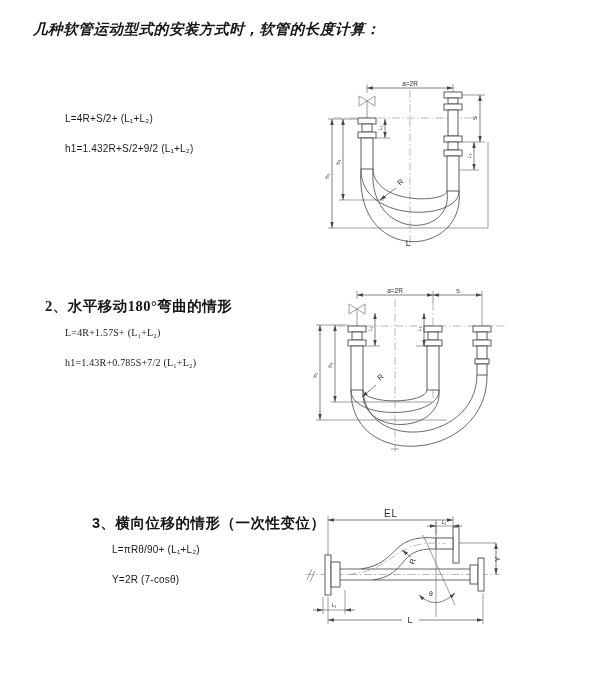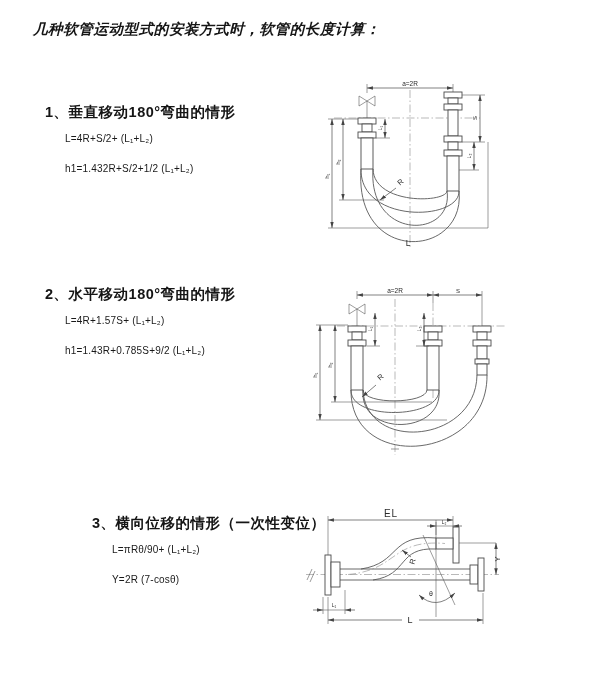--- a/index.html
+++ b/index.html
@@ -21,29 +21,28 @@
   .lbl{fill:#2b2b2b;}
 </style>
 </head>
 <body>
 
 <div class="page">
 
   <div class="title">几种软管运动型式的安装方式时，软管的长度计算：</div>
 
   <section class="sec" style="top:103px;">
-    <div class="sec-heading">1、垂直移动180°弯曲的情形</div>
     <div class="formula">L=4R+S/2+ (L₁+L₂)</div>
-    <div class="formula">h1=1.432R+S/2+1/2 (L₁+L₂)</div>
+    <div class="formula">h1=1.432R+S/2+9/2 (L₁+L₂)</div>
   </section>
 
-  <section class="sec" style="top:285px;">
+  <section class="sec" style="top:297px;font-family:Liberation Serif, serif;">
     <div class="sec-heading">2、水平移动180°弯曲的情形</div>
     <div class="formula">L=4R+1.57S+ (L₁+L₂)</div>
-    <div class="formula">h1=1.43R+0.785S+9/2 (L₁+L₂)</div>
+    <div class="formula">h1=1.43R+0.785S+7/2 (L₁+L₂)</div>
   </section>
 
   <section class="sec" style="top:514px;margin-left:47px;">
     <div class="sec-heading">3、横向位移的情形（一次性变位）</div>
     <div class="formula">L=πRθ/90+ (L₁+L₂)</div>
     <div class="formula">Y=2R (7-cosθ)</div>
   </section>
 
   <div class="diagram" style="left:318px;top:78px;width:256px;height:175px;">
     <svg width="256" height="175" viewBox="0 0 256 175">

